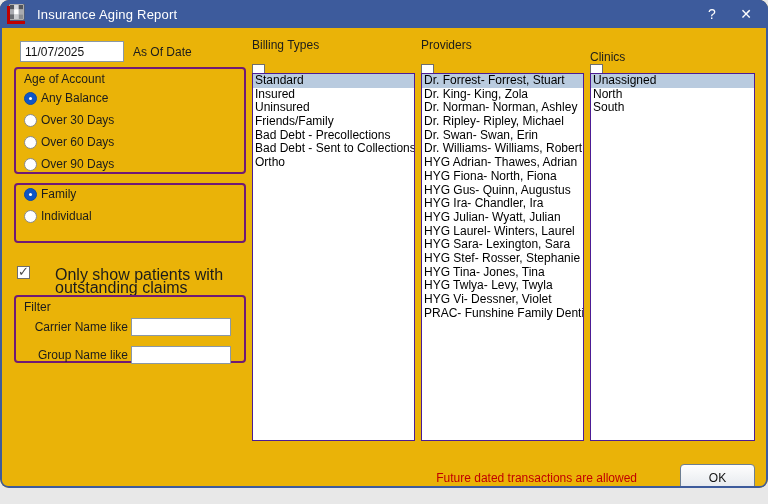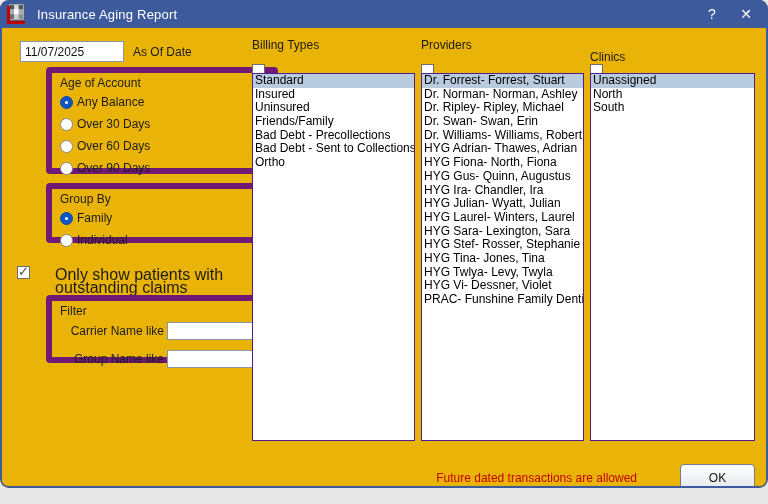--- a/index.html
+++ b/index.html
@@ -9,21 +9,21 @@
   .titlebar{position:absolute;left:0;top:0;right:0;height:28px;background:#3D5B9C;display:flex;align-items:center;z-index:5;}
   .app-icon{width:20px;height:20px;margin-left:7px;flex:0 0 auto;}
   .title-text{color:#FFFFFF;font-size:13px;margin-left:10px;letter-spacing:.2px;}
   .titlebar-buttons{margin-left:auto;display:flex;align-items:center;gap:14px;margin-right:12px;}
   .tb-btn{color:#FFFFFF;font-size:14px;width:20px;text-align:center;cursor:default;}
   
   .lbl{position:absolute;font-size:12px;color:#1c1c1c;white-space:nowrap;}
   
   .textbox{position:absolute;background:#FFFFFF;border:1px solid #8A98A6;font-size:12px;color:#111;padding:0 4px;box-sizing:border-box;font-family:"Liberation Sans",sans-serif;}
   
-  .groupbox{position:absolute;border:6px solid #701a75;border-radius:4px;box-sizing:border-box;background:transparent;margin-left:32px;}
+  .groupbox{position:absolute;border:2px solid #701a75;border-radius:4px;box-sizing:border-box;background:transparent;}
   .groupbox .gb-title{font-size:12px;color:#1c1c1c;margin:3px 0 2px 8px;height:15px;line-height:15px;}
   .radio-row{display:flex;align-items:center;gap:4px;height:18px;margin:0 0 4px 8px;}
   .radio{width:13px;height:13px;border-radius:50%;background:#fff;border:1px solid #8a8a8a;box-sizing:border-box;flex:0 0 auto;position:relative;}
   .radio.checked{background:#0E56C6;border:1px solid #0B49A8;}
   .radio.checked::after{content:"";position:absolute;left:4px;top:4px;width:3px;height:3px;border-radius:50%;background:#fff;}
   .radio-label{font-size:12px;color:#1c1c1c;white-space:nowrap;}
   
   .checkbox{width:13px;height:13px;background:#fff;border:1px solid #6e6e6e;box-sizing:border-box;flex:0 0 auto;position:relative;}
   .checkbox.checked::after{content:"\2713";position:absolute;left:0px;top:-3px;font-size:13px;color:#4a4a4a;}
   .check-row{position:absolute;display:flex;align-items:center;gap:6px;}
@@ -86,21 +86,20 @@
           <span class="radio-label">Over 60 Days</span>
         </div>
         <div class="radio-row">
           <span class="radio"></span>
           <span class="radio-label">Over 90 Days</span>
         </div>
       </div>
   </div>
 
   <div class="groupbox" style="left:14px;top:183px;width:232px;height:60px;">
-    <div class="gb-title">Group By</div>
     <div id="groupby-options">
         <div class="radio-row">
           <span class="radio checked"></span>
           <span class="radio-label">Family</span>
         </div>
         <div class="radio-row">
           <span class="radio"></span>
           <span class="radio-label">Individual</span>
         </div>
       </div>
@@ -140,20 +139,21 @@
       <div class="list-row">Ortho</div>
     </div>
 
   <div class="lbl" style="left:421px;top:38px;">Providers</div>
   <div class="check-row" style="left:421px;top:55px;">
     <span class="checkbox"></span>
     <span class="cb-label">All</span>
   </div>
   <div id="providers-list" class="listbox" style="left:421px;top:73px;width:163px;height:368px;">
       <div class="list-row selected">Dr. Forrest- Forrest, Stuart</div>
+      <div class="list-row">Dr. King- King, Zola</div>
       <div class="list-row">Dr. Norman- Norman, Ashley</div>
       <div class="list-row">Dr. Ripley- Ripley, Michael</div>
       <div class="list-row">Dr. Swan- Swan, Erin</div>
       <div class="list-row">Dr. Williams- Williams, Robert</div>
       <div class="list-row">HYG Adrian- Thawes, Adrian</div>
       <div class="list-row">HYG Fiona- North, Fiona</div>
       <div class="list-row">HYG Gus- Quinn, Augustus</div>
       <div class="list-row">HYG Ira- Chandler, Ira</div>
       <div class="list-row">HYG Julian- Wyatt, Julian</div>
       <div class="list-row">HYG Laurel- Winters, Laurel</div>

